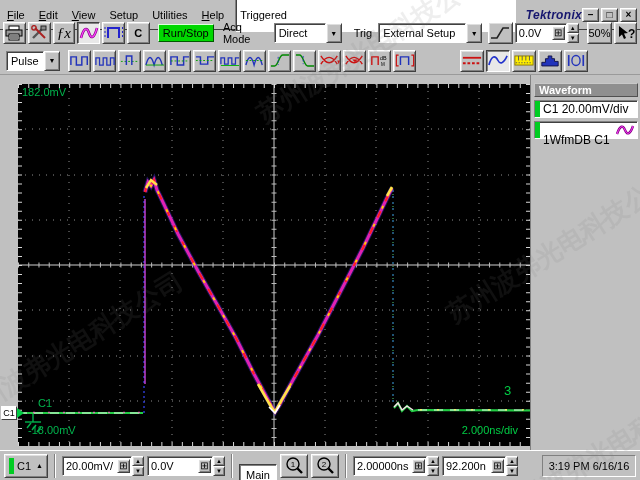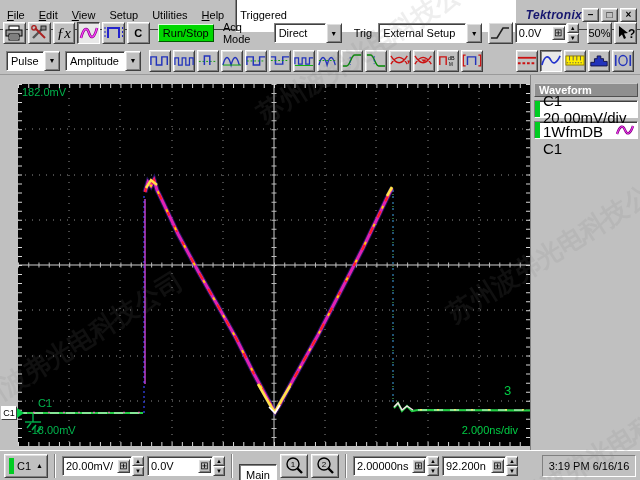--- a/index.html
+++ b/index.html
@@ -40,21 +40,21 @@
   
   .main { position:absolute; left:0; top:75px; width:640px; height:375px; background:#c0c0c0; }
   .graticule { position:absolute; left:18px; top:9px; width:512px; height:362px; background:#000; }
   .chan-marker { position:absolute; left:1px; top:331px; display:flex; align-items:center; z-index:5; }
   .chan-box { width:16px; height:14px; background:#fff; border:1px solid; border-color:#fff #404040 #404040 #fff; display:flex; align-items:center; justify-content:center; font-size:9px; }
   .chan-arrow { width:0; height:0; border-left:7px solid #00cc44; border-top:5px solid transparent; border-bottom:5px solid transparent; }
 
   
   .rightpanel { position:absolute; left:530px; top:0; width:110px; height:375px; border-left:1px solid #808080; padding:8px 2px 0 3px; }
   .wfm-header { height:14px; background:#8f8f8f; color:#fff; font-weight:bold; font-size:11px; padding:0 4px; display:flex; align-items:center; border:1px solid; border-color:#c8c8c8 #505050 #505050 #c8c8c8; }
-  .wfm-row { margin-top:3px; height:18px; display:flex; align-items:center; background:#fff; border:1px solid; border-color:#808080 #fff #fff #808080; box-shadow:inset 1px 1px 0 #404040; font-size:15px; }
+  .wfm-row { margin-top:3px; height:18px; display:flex; align-items:center; background:#fff; border:1px solid; border-color:#808080 #fff #fff #808080; box-shadow:inset 1px 1px 0 #404040; font-size:12px; }
   .wfm-stripe { width:5px; height:100%; background:#00cc22; margin-right:3px; flex:none; }
 
   
   .bottombar { position:absolute; left:0; top:450px; width:640px; height:30px; border-top:1px solid #ffffff; display:flex; align-items:center; gap:3px; padding:0 4px; }
   .c1btn { width:44px; height:24px; display:flex; align-items:center; gap:3px; padding:0 4px; }
   .c1stripe { width:5px; height:16px; background:#00cc22; }
   .uparr { font-size:7px; margin-left:2px; }
   .sep { width:2px; height:24px; border-left:1px solid #808080; border-right:1px solid #fff; margin:0 3px; }
   .mainbtn { width:38px; height:22px; background:#fff; border:1px solid; border-color:#404040 #fff #fff #404040; box-shadow:inset 1px 1px 0 #808080;margin-top:19px; }
   .magbtn { width:28px; height:24px; }
@@ -153,24 +153,20 @@
       <svg width="18" height="16" viewBox="0 0 18 16">
           <polygon points="2,1 2,12 5,9.5 7,14 9,13 7,8.5 11,8" fill="#000"></polygon>
           <text x="11" y="13" font-size="12" font-weight="bold" fill="#000">?</text>
         </svg>
     </button>
   </div>
 
   <div class="toolbar2">
     <div class="dropdown">
       <span class="dval" style="width:38px;">Pulse</span>
-      <button class="darrow raised">▼</button>
-    </div>
-    <div class="dropdown" style="margin-left:3px;">
-      <span class="dval" style="width:60px;">Amplitude</span>
       <button class="darrow raised">▼</button>
     </div>
 
     <button class="tbtn raised" style="width:23px;margin-left:6px;">
         <svg width="20" height="15" viewBox="0 0 22 16">
           <path d="M1,13 V4 H7 V13 H13 V4 H19 V13" fill="none" stroke="#2233bb" stroke-width="1.6"></path>
         </svg>
       </button>
     <button class="tbtn raised" style="width:23px;">
         <svg width="20" height="15" viewBox="0 0 22 16">

